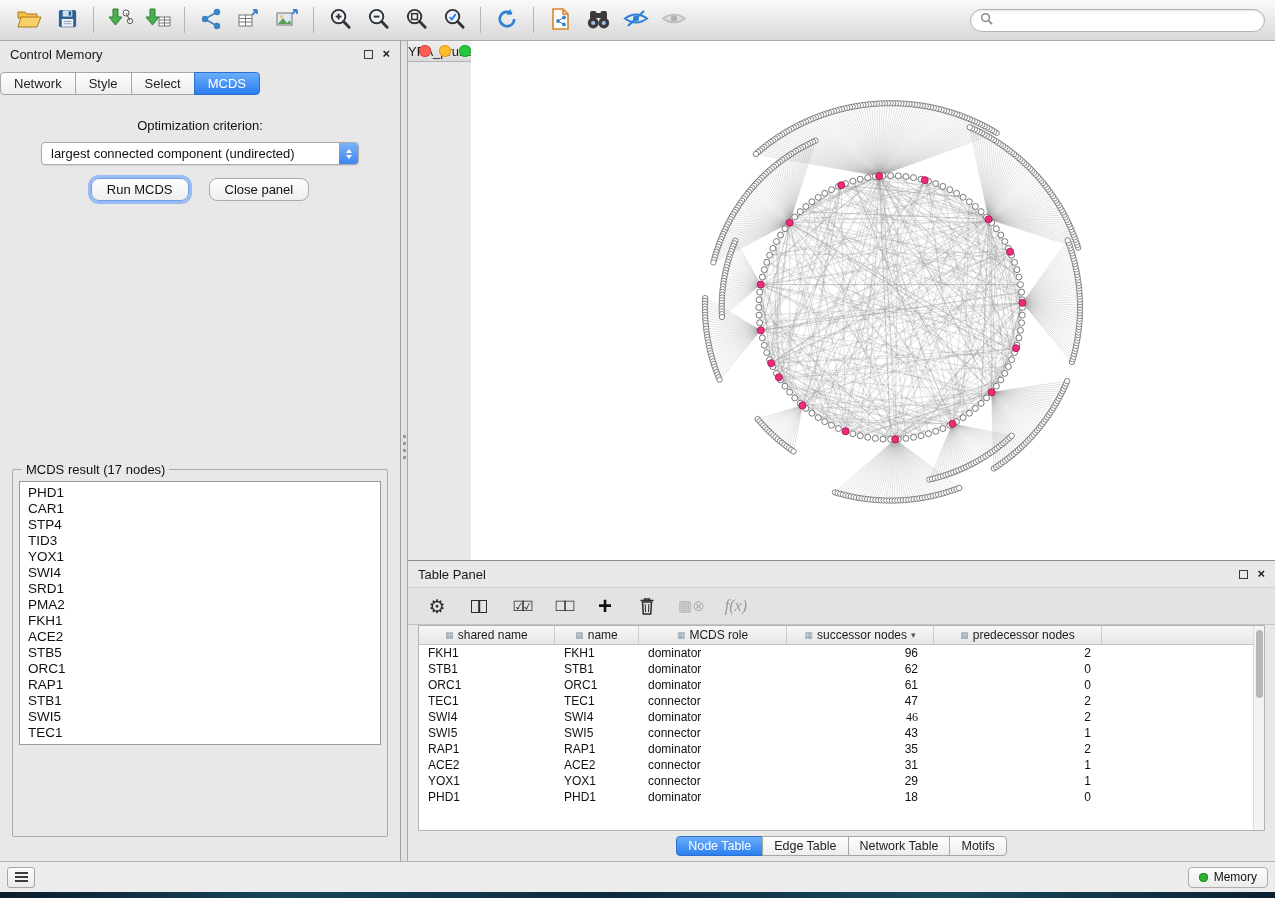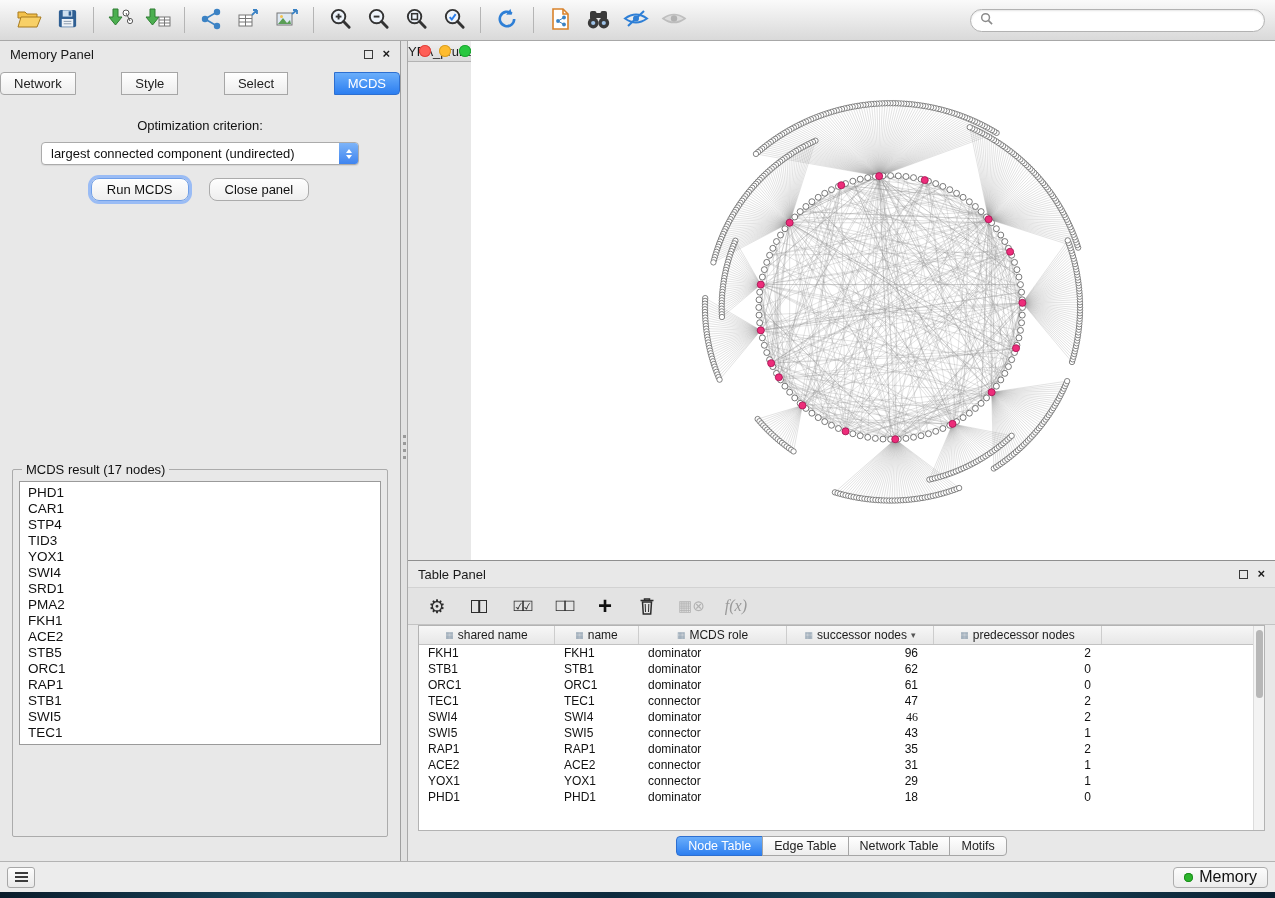--- a/index.html
+++ b/index.html
@@ -20,21 +20,21 @@
 
   
   .main{display:flex;height:820px}
 
   
   .control-panel{width:401px;background:#e8e8e8;border-right:1px solid #9f9f9f;display:flex;flex-direction:column}
   .panel-header{height:26px;display:flex;align-items:center;padding:0 10px;font-size:13px;color:#1a1a1a}
   .win-icons{margin-left:auto;display:flex;align-items:center;gap:9px}
   .float-icon{width:9px;height:9px;border:1.5px solid #3a3a3a;display:inline-block}
   .close-icon{font-size:13px;font-weight:bold;color:#1a1a1a;line-height:10px}
-  .ctab-row{display:flex;justify-content:space-between;padding:5px 0 7px}
+  .ctab-row{display:flex;justify-content:flex-start;padding:5px 0 7px}
   .seg{font:13px "Liberation Sans",sans-serif;padding:3px 13px;background:linear-gradient(#ffffff,#ededed);
     border:1px solid #a6a6a6;margin-left:-1px;color:#222;cursor:default}
   .seg:first-child{border-radius:4px 0 0 4px;margin-left:0}
   .seg:last-child{border-radius:0 4px 4px 0}
   .seg.active{background:linear-gradient(#6aaefb,#2c7ef0);border-color:#2d6fd0;color:#fff}
   .seg.small{font-size:12.5px;padding:2px 11px}
   .opt-label{text-align:center;margin-top:16px}
   .combo{position:relative;width:318px;height:23px;margin:9px auto 0;background:#fff;border:1px solid #ababab;
     border-radius:4px;line-height:21px;padding-left:9px;box-shadow:0 1px 1px rgba(0,0,0,.08)}
   .combo .stepper{position:absolute;right:0;top:0;bottom:0;width:19px;border-radius:0 3px 3px 0;
@@ -96,21 +96,21 @@
   .vscroll{position:absolute;right:0;top:0;bottom:0;width:11px;background:#f3f3f3;border-left:1px solid #dcdcdc}
   .vscroll .thumb{position:absolute;top:4px;left:1.5px;width:7px;height:68px;border-radius:4px;background:#b7b7b7}
   .bottom-tabs{height:30px;display:flex;justify-content:center;align-items:center;flex:none}
 
   
   .status-bar{height:31px;background:#ececec;border-top:1px solid #b3b3b3;display:flex;align-items:center;padding:0 7px}
   .menu-btn{width:28px;height:21px;border:1px solid #a7a7a7;border-radius:3px;background:linear-gradient(#fdfdfd,#e9e9e9);
     display:flex;flex-direction:column;align-items:center;justify-content:center;gap:2px}
   .menu-btn i{display:block;width:13px;height:1.8px;background:#3c3c3c}
   .memory-btn{margin-left:auto;height:21px;border:1px solid #adadad;border-radius:4px;
-    background:linear-gradient(#fcfcfc,#ececec);display:flex;align-items:center;gap:6px;padding:0 10px;font-size:16px;color:#111}
+    background:linear-gradient(#fcfcfc,#ececec);display:flex;align-items:center;gap:6px;padding:0 10px;font-size:12px;color:#111}
   .mem-dot{width:9px;height:9px;border-radius:50%;background:#2db52d;box-shadow:inset 0 0 0 1px #1d8c1d}
 
   .desktop-strip{height:6px;background:linear-gradient(100deg,#0a1c2b 0%,#17455c 22%,#0d2a3d 48%,#1a4a60 74%,#0a1f30 100%)}
 </style>
 </head>
 <body>
 
 <div class="toolbar">
   <button class="tb-btn">
     <span><svg width="26" height="22" viewBox="0 0 26 22">
@@ -258,21 +258,21 @@
       <line x1="9.2" y1="9.2" x2="13" y2="13" stroke="#8b8b8b" stroke-width="1.8"></line>
         </svg></span>
     <input value="" style="">
   </div>
 </div>
 
 <div class="main">
 
   <div class="control-panel">
     <div class="panel-header">
-      <span>Memory Panel</span>
+      <span>Control Memory</span>
       <span class="win-icons">
         <span class="float-icon"></span>
         <span class="close-icon">×</span>
       </span>
     </div>
     <div class="ctab-row">
         <button class="seg">Network</button>
         <button class="seg">Style</button>
         <button class="seg">Select</button>
         <button class="seg active">MCDS</button>

